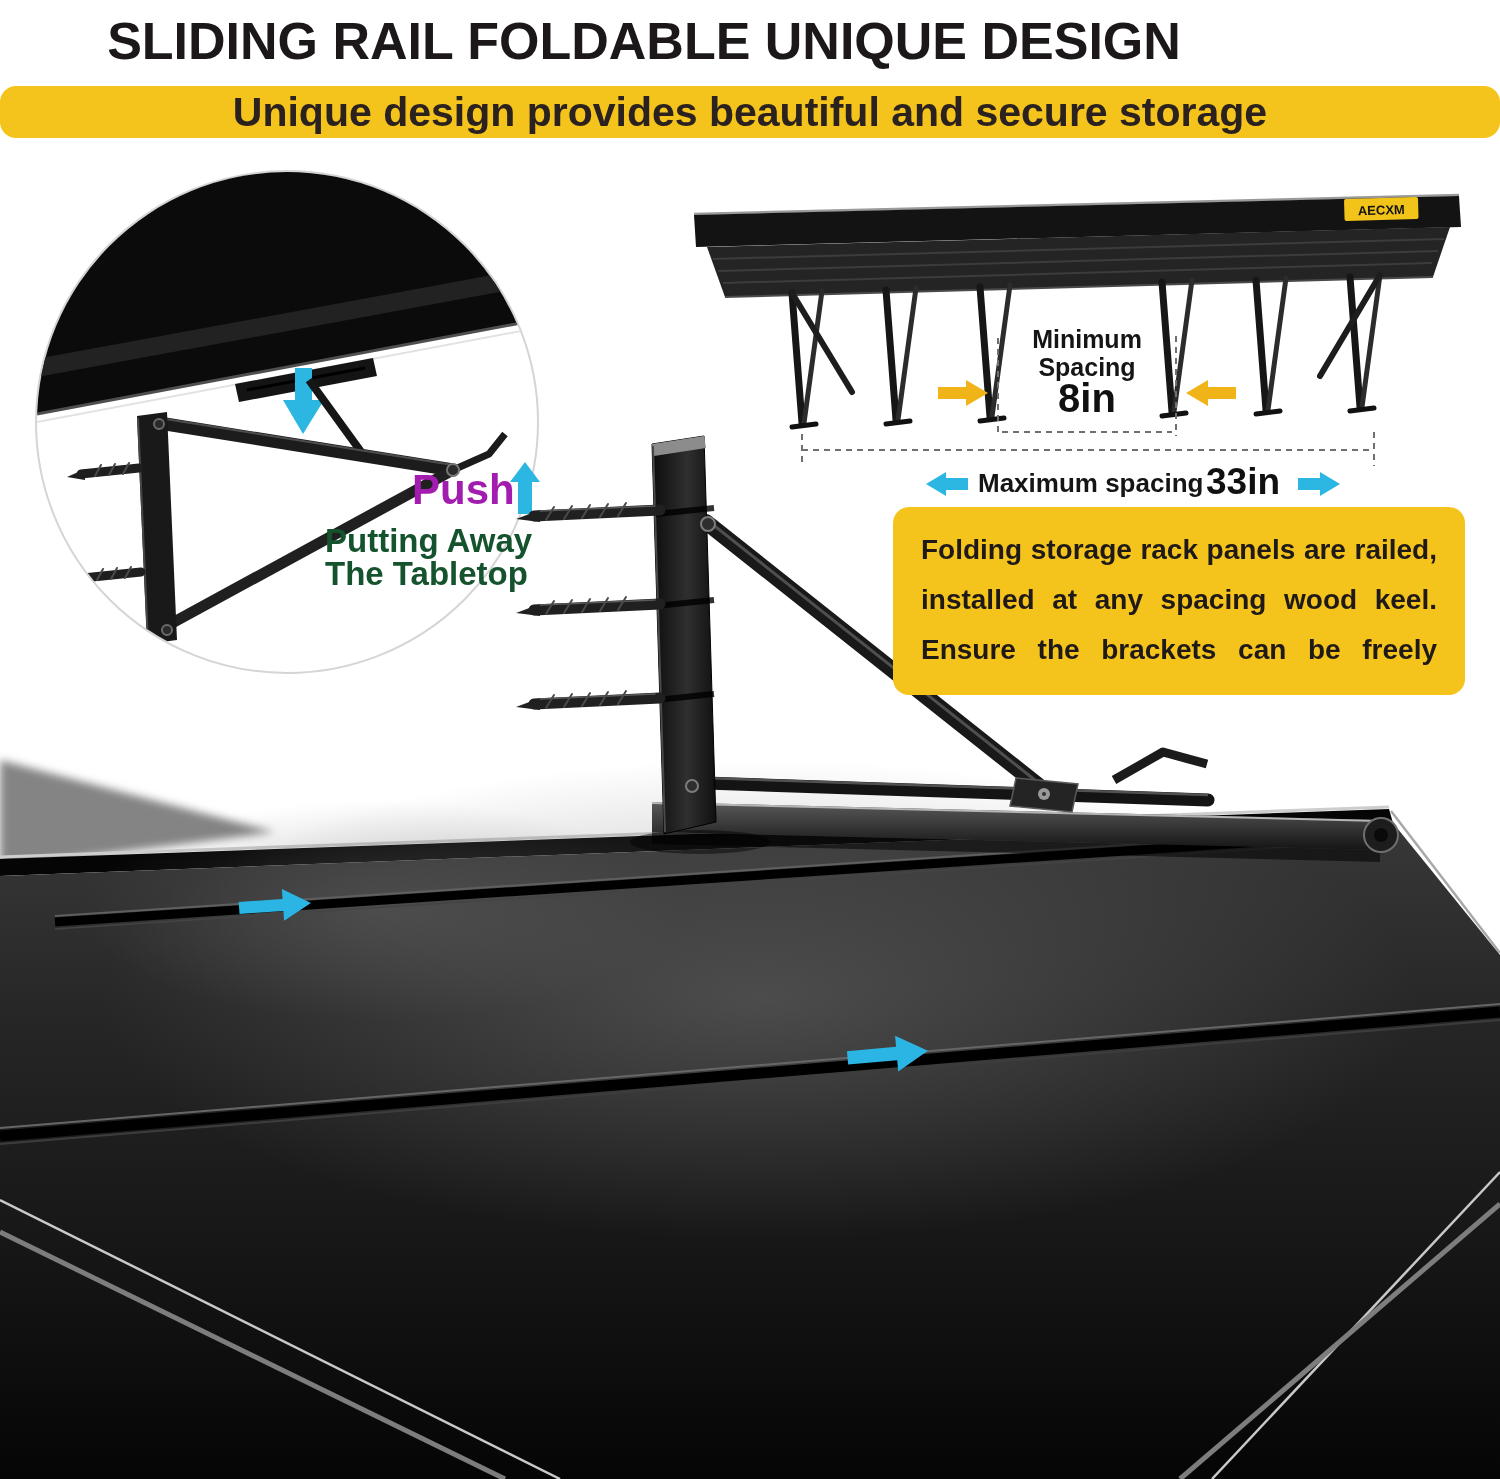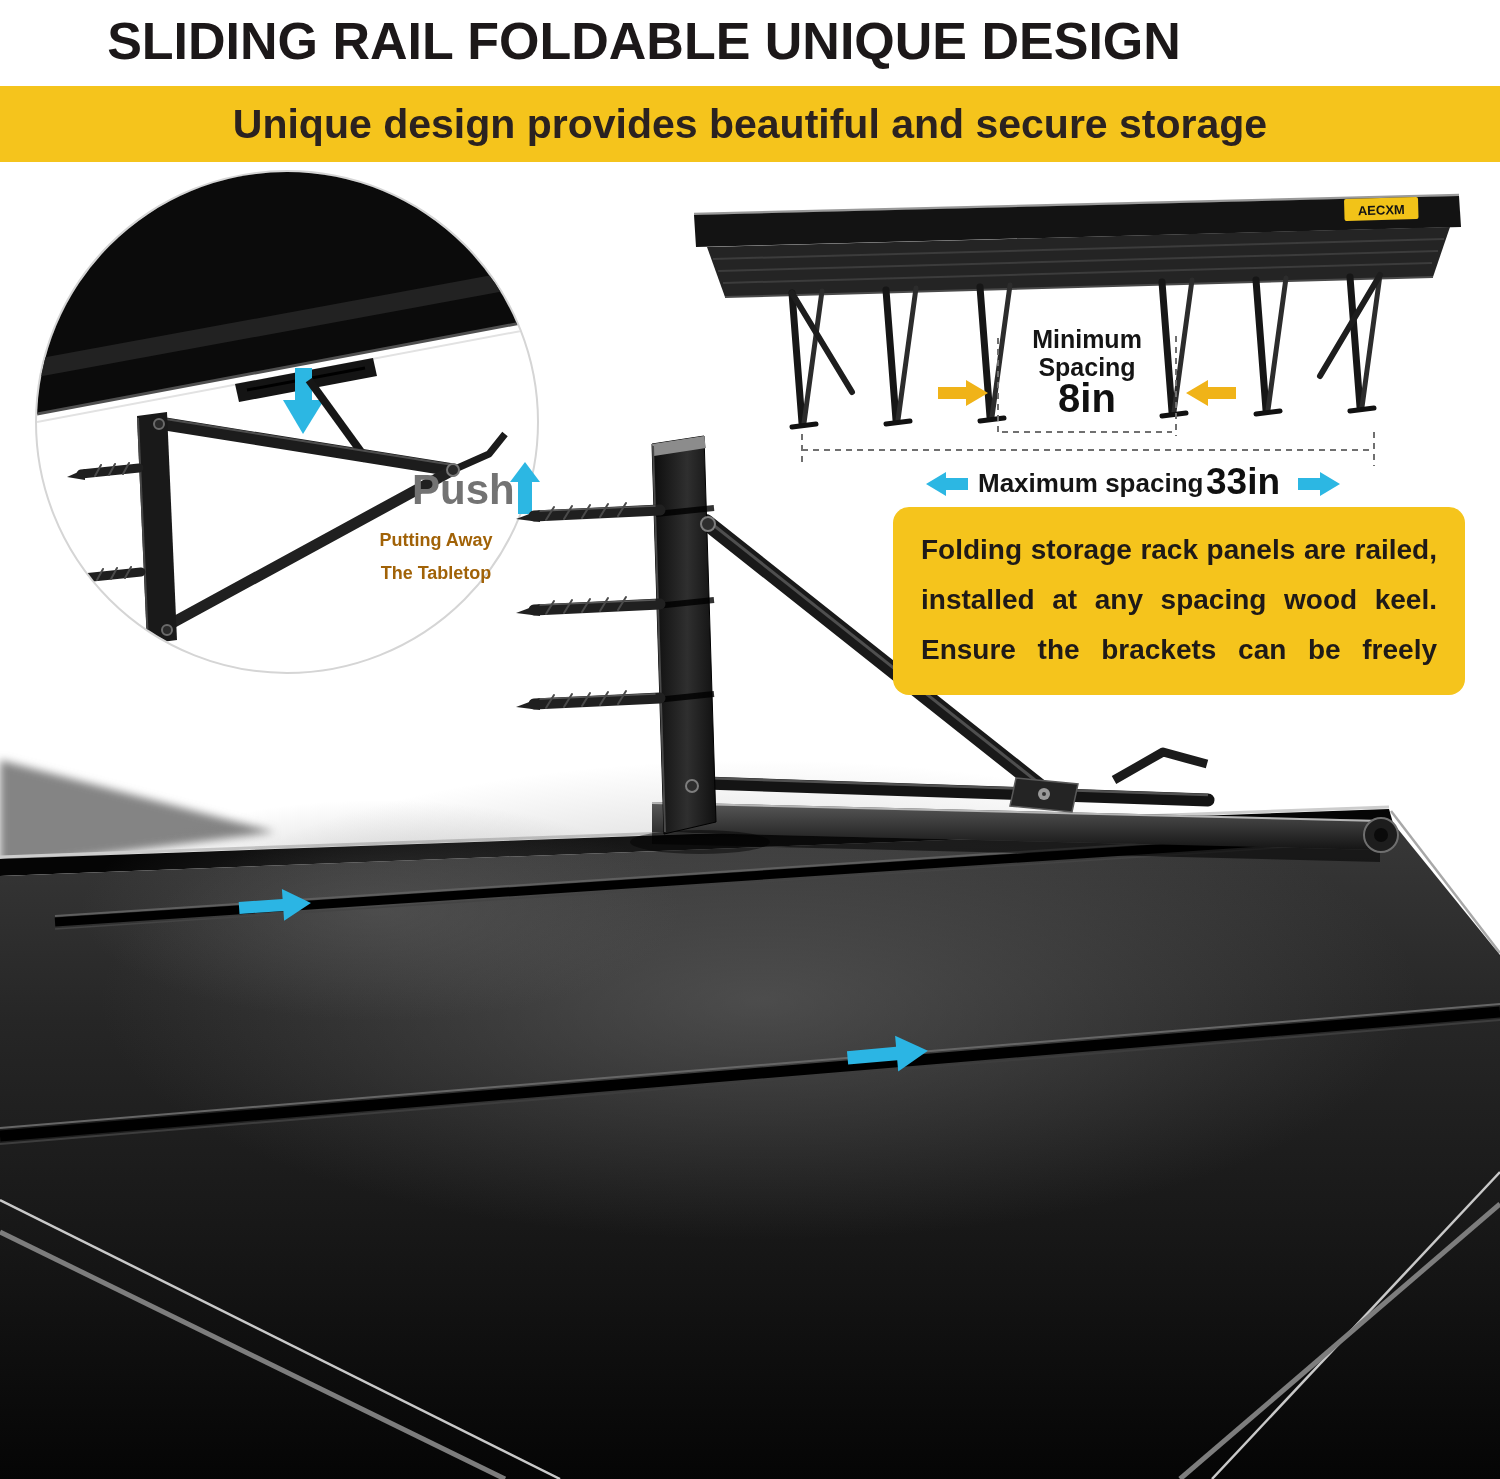--- a/index.html
+++ b/index.html
@@ -7,36 +7,36 @@
     position:relative;width:1500px;height:1479px;overflow:hidden;background:#ffffff;
     font-family:"Liberation Sans",sans-serif;color:#1e1a1b;
   }
   
   .page-title{
     position:absolute;top:0;left:0;width:1288px;height:82px;
     display:flex;align-items:center;justify-content:center;
     font-size:52px;font-weight:900;letter-spacing:0px;color:#1c1819;white-space:nowrap;
   }
   .banner{
-    position:absolute;top:86px;left:0;width:1500px;height:76px;background:#F5C41C;
+    position:absolute;top:86px;left:0;width:1500px;height:52px;background:#F5C41C;
     display:flex;align-items:center;justify-content:center;
-    font-size:41px;font-weight:700;color:#2b2220;white-space:nowrap;
+    font-size:41px;font-weight:700;color:#2b2220;white-space:nowrap;border-radius:16px;
   }
   
   .inset-circle{
     position:absolute;left:35px;top:170px;width:500px;height:500px;border-radius:50%;
     border:2px solid #d5d5d5;overflow:hidden;background:#ffffff;
   }
   .push-label{
-    position:absolute;left:412px;top:466px;font-size:42px;font-weight:800;color:#737373;white-space:nowrap;
+    position:absolute;left:412px;top:466px;font-size:42px;font-weight:800;color:#a21caf;white-space:nowrap;
   }
   .push-up-arrow{position:absolute;left:510px;top:462px;width:30px;height:52px;}
   .inset-caption{
-    position:absolute;left:325px;top:524px;width:222px;text-align:center;
-    font-size:18px;font-weight:700;color:#a16207;line-height:33px;white-space:nowrap;
+    position:absolute;left:325px;top:524px;width:222px;
+    font-size:33px;font-weight:700;color:#14532d;line-height:33px;white-space:nowrap;
   }
   
   .spacing-diagram{position:absolute;left:680px;top:180px;width:790px;height:330px;}
   
   .info-box{
     position:absolute;left:893px;top:507px;width:572px;height:188px;background:#F5C41C;
     border-radius:16px;box-sizing:border-box;padding:18px 28px 0 28px;
   }
   .info-line{
     font-size:28px;font-weight:700;color:#1f1a18;line-height:50px;

